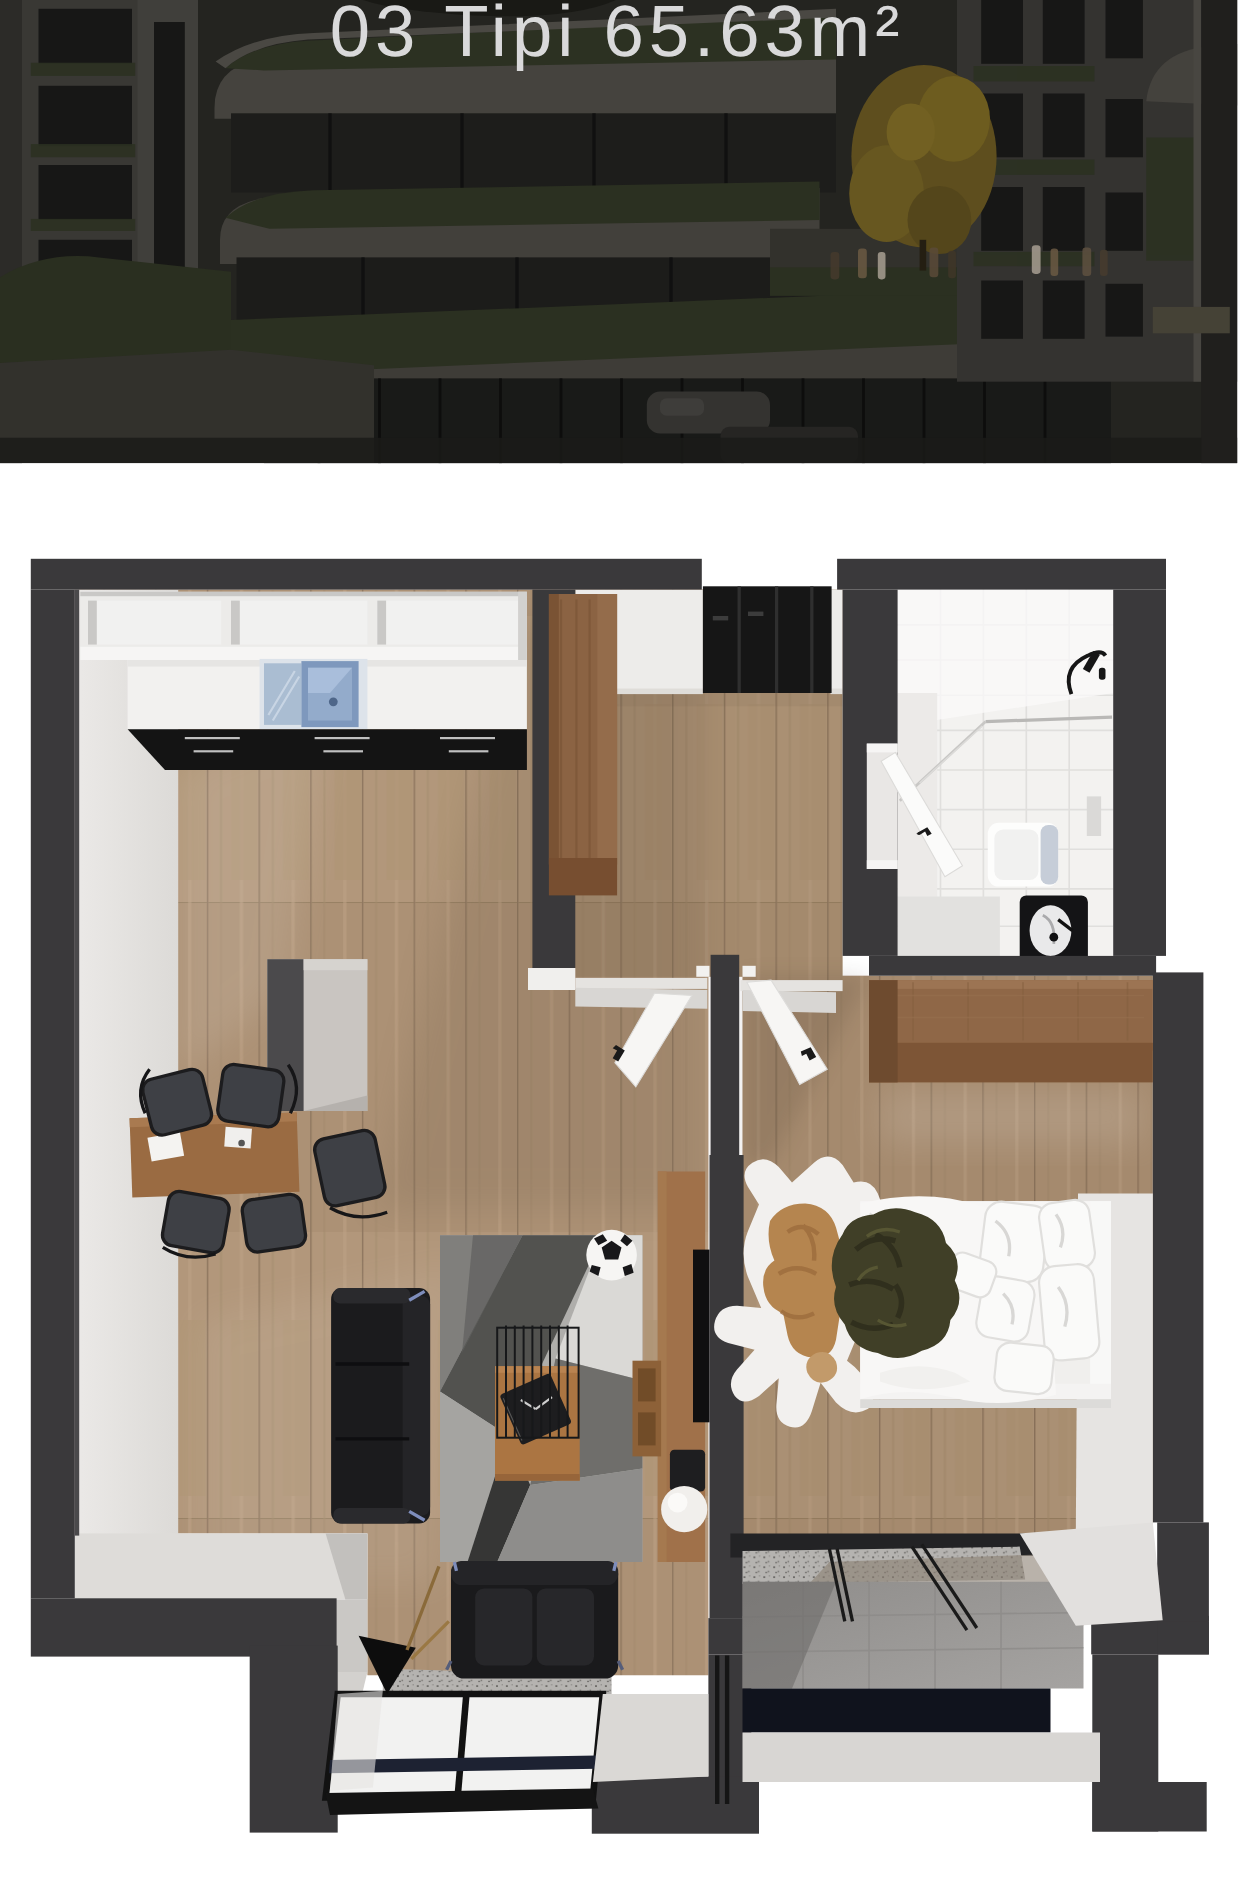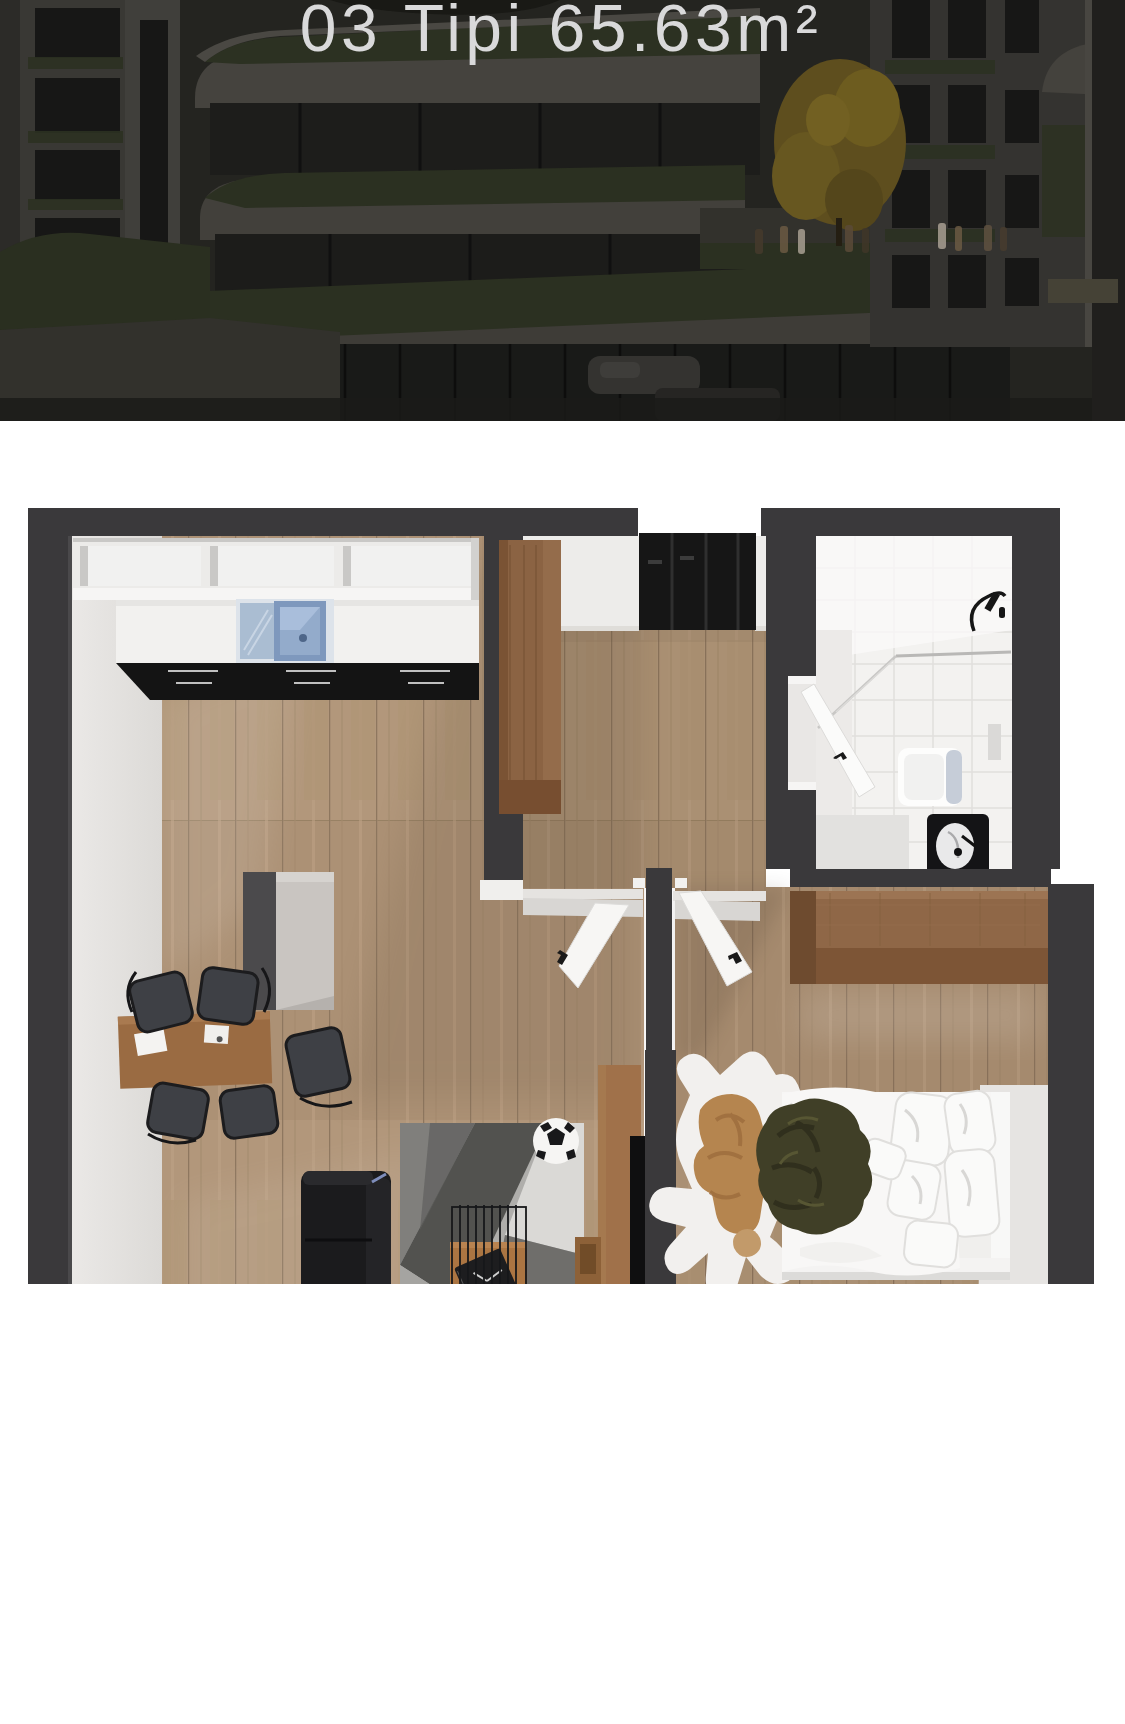--- a/index.html
+++ b/index.html
@@ -1,16 +1,16 @@
 <!DOCTYPE html>
 <html><head>
 <meta charset="utf-8">
 <style>
 html,body{margin:0;padding:0;background:#ffffff;}
-#page{position:relative;width:1125px;height:1284px;overflow:hidden;background:#fff;
+#page{position:relative;width:1125px;height:1724px;overflow:hidden;background:#fff;
 font-family:"Liberation Sans",sans-serif;}
 svg{display:block}
 </style>
 </head>
 <body>
 <div id="page">
 <svg width="1125" height="1724" viewBox="0 0 1125 1724" xmlns="http://www.w3.org/2000/svg">
 <defs>
 <pattern id="wd" width="47" height="560" patternUnits="userSpaceOnUse">
  <rect width="47" height="560" fill="#b2977a"></rect>

